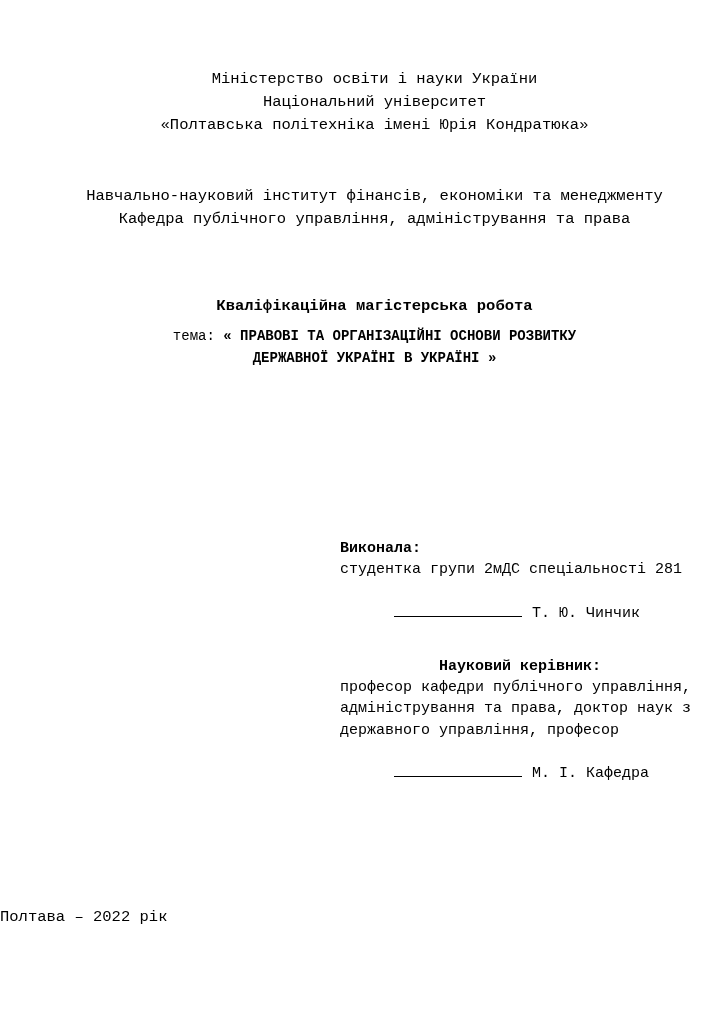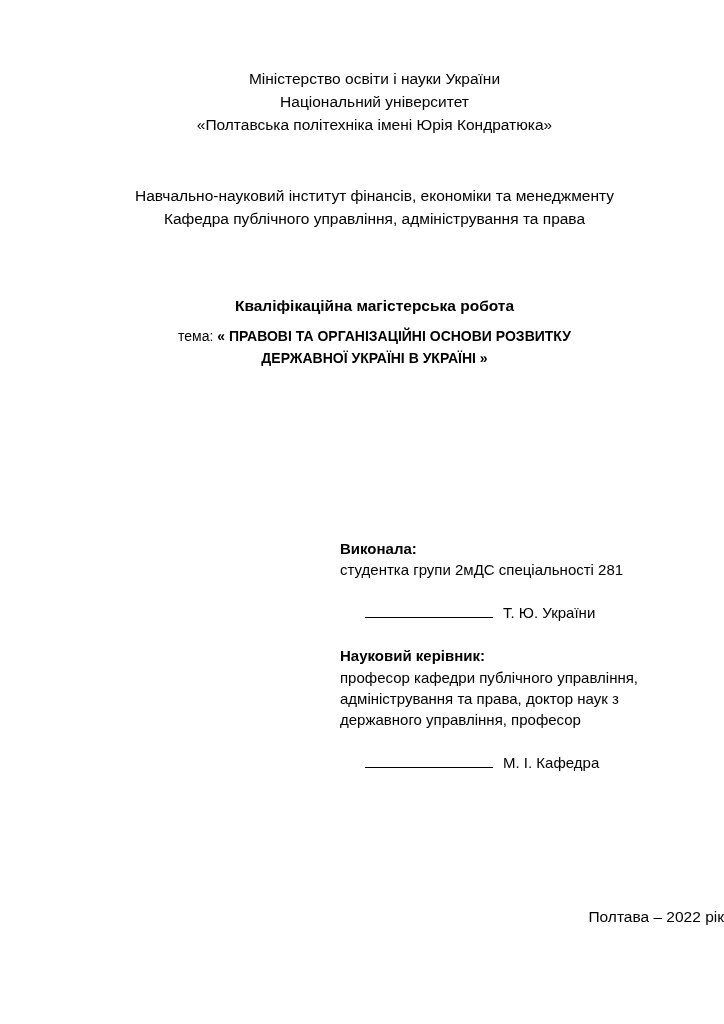--- a/index.html
+++ b/index.html
@@ -5,21 +5,21 @@
   html, body {
     margin: 0;
     padding: 0;
     background: #ffffff;
   }
   .page {
     position: relative;
     width: 724px;
     height: 1024px;
     background: #ffffff;
-    font-family: Liberation Sans, sans-serif;
+    font-family: Liberation Mono, monospace;
     color: #000000;
     overflow: hidden;
   }
   .content {
     position: absolute;
     left: 85px;
     right: 60px;
     top: 60px;
   }
   .center { text-align: center; }
@@ -58,27 +58,27 @@
     white-space: pre;
   }
   .sig-line {
     display: inline-block;
     width: 128px;
     border-bottom: 1px solid #000;
     height: 0.95em;
     vertical-align: baseline;
     margin-right: 10px;
   }
-  .supervisor-heading { margin-top: 1px; }
+  .supervisor-heading { margin-top: 10px; text-align: center; }
   .footer {
     position: absolute;
     left: 0;
     right: 0;
     top: 908px;
-    text-align: right;
+    text-align: left;
     font-size: 15.5px;
   }
 </style>
 </head>
 <body>
 
 <div class="page">
 
   <div class="content">
 
@@ -99,21 +99,21 @@
       <span class="theme-label">тема: </span><span class="theme-title">« ПРАВОВІ ТА ОРГАНІЗАЦІЙНІ ОСНОВИ РОЗВИТКУ</span>
       <div class="theme-title">ДЕРЖАВНОЇ УКРАЇНІ В УКРАЇНІ »</div>
     </div>
 
   </div>
 
   <div class="author-block">
     <div class="heading">Виконала:</div>
     <div>студентка групи 2мДС спеціальності 281</div>
     <div class="sig-row">
-      <span class="sig-line"></span><span>Т. Ю. України</span>
+      <span class="sig-line"></span><span>Т. Ю. Чинчик</span>
     </div>
     <div class="heading supervisor-heading">Науковий керівник:</div>
     <div>професор кафедри публічного управління,</div>
     <div>адміністрування та права, доктор наук з</div>
     <div>державного управління, професор</div>
     <div class="sig-row">
       <span class="sig-line"></span><span>М. І. Кафедра</span>
     </div>
   </div>
 

